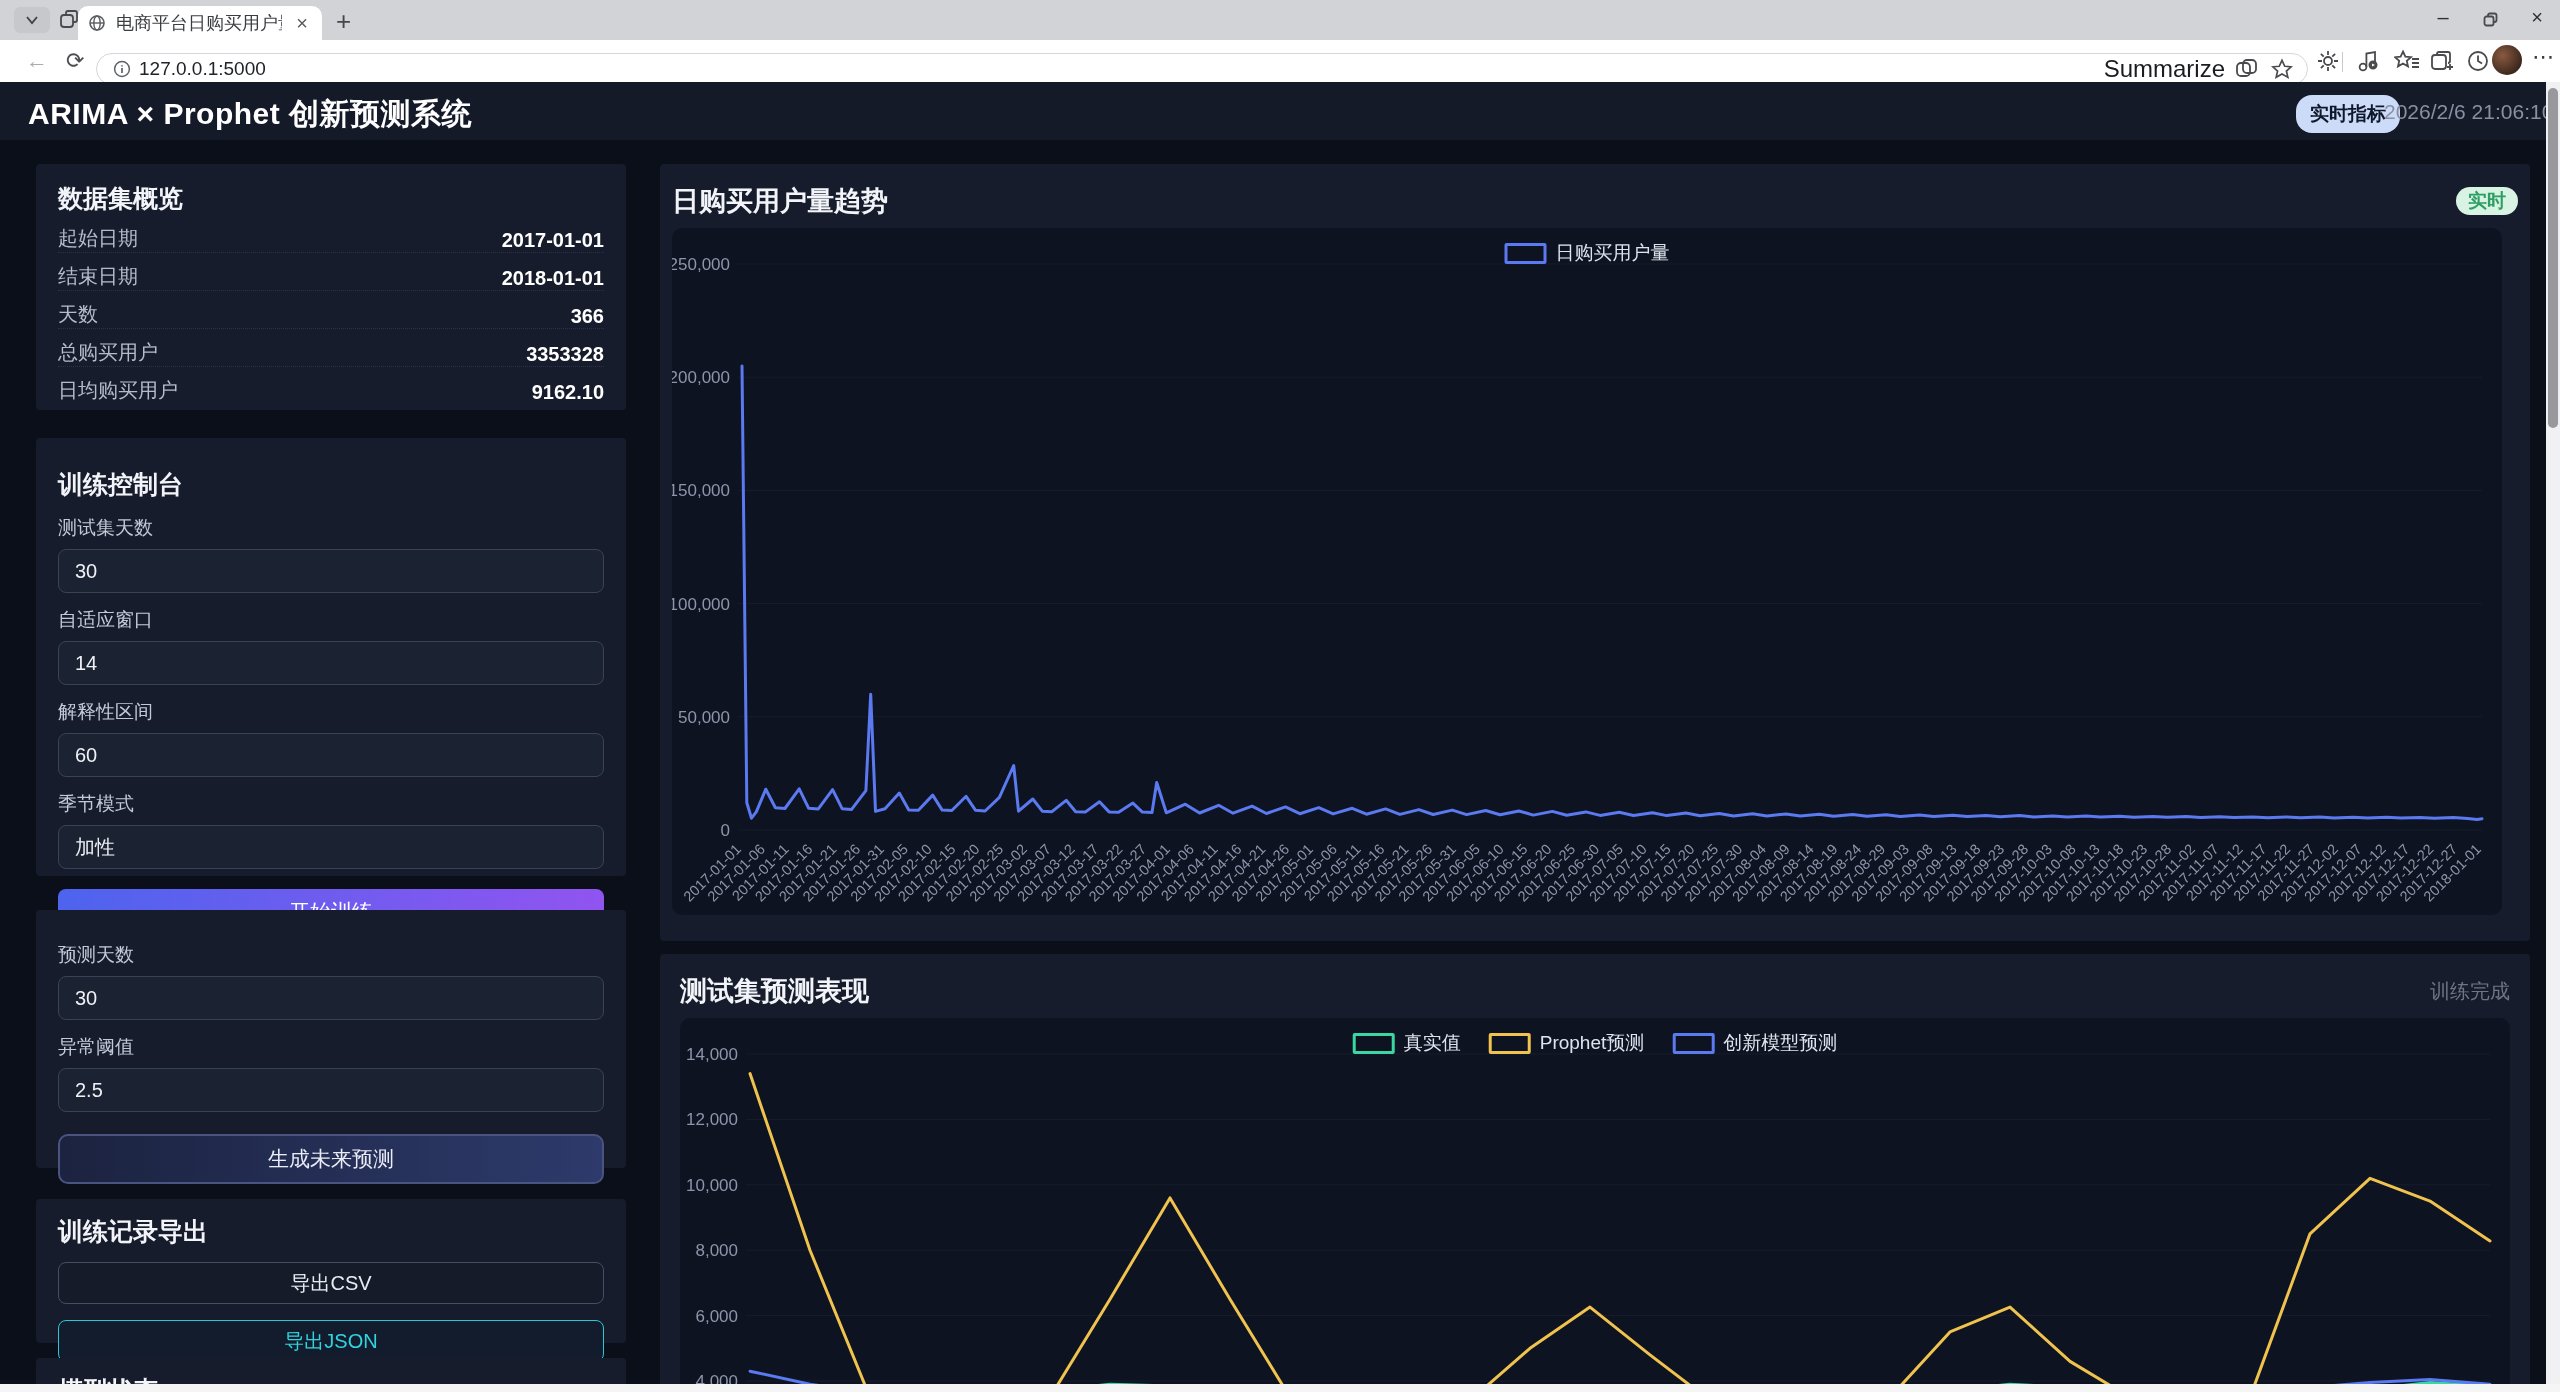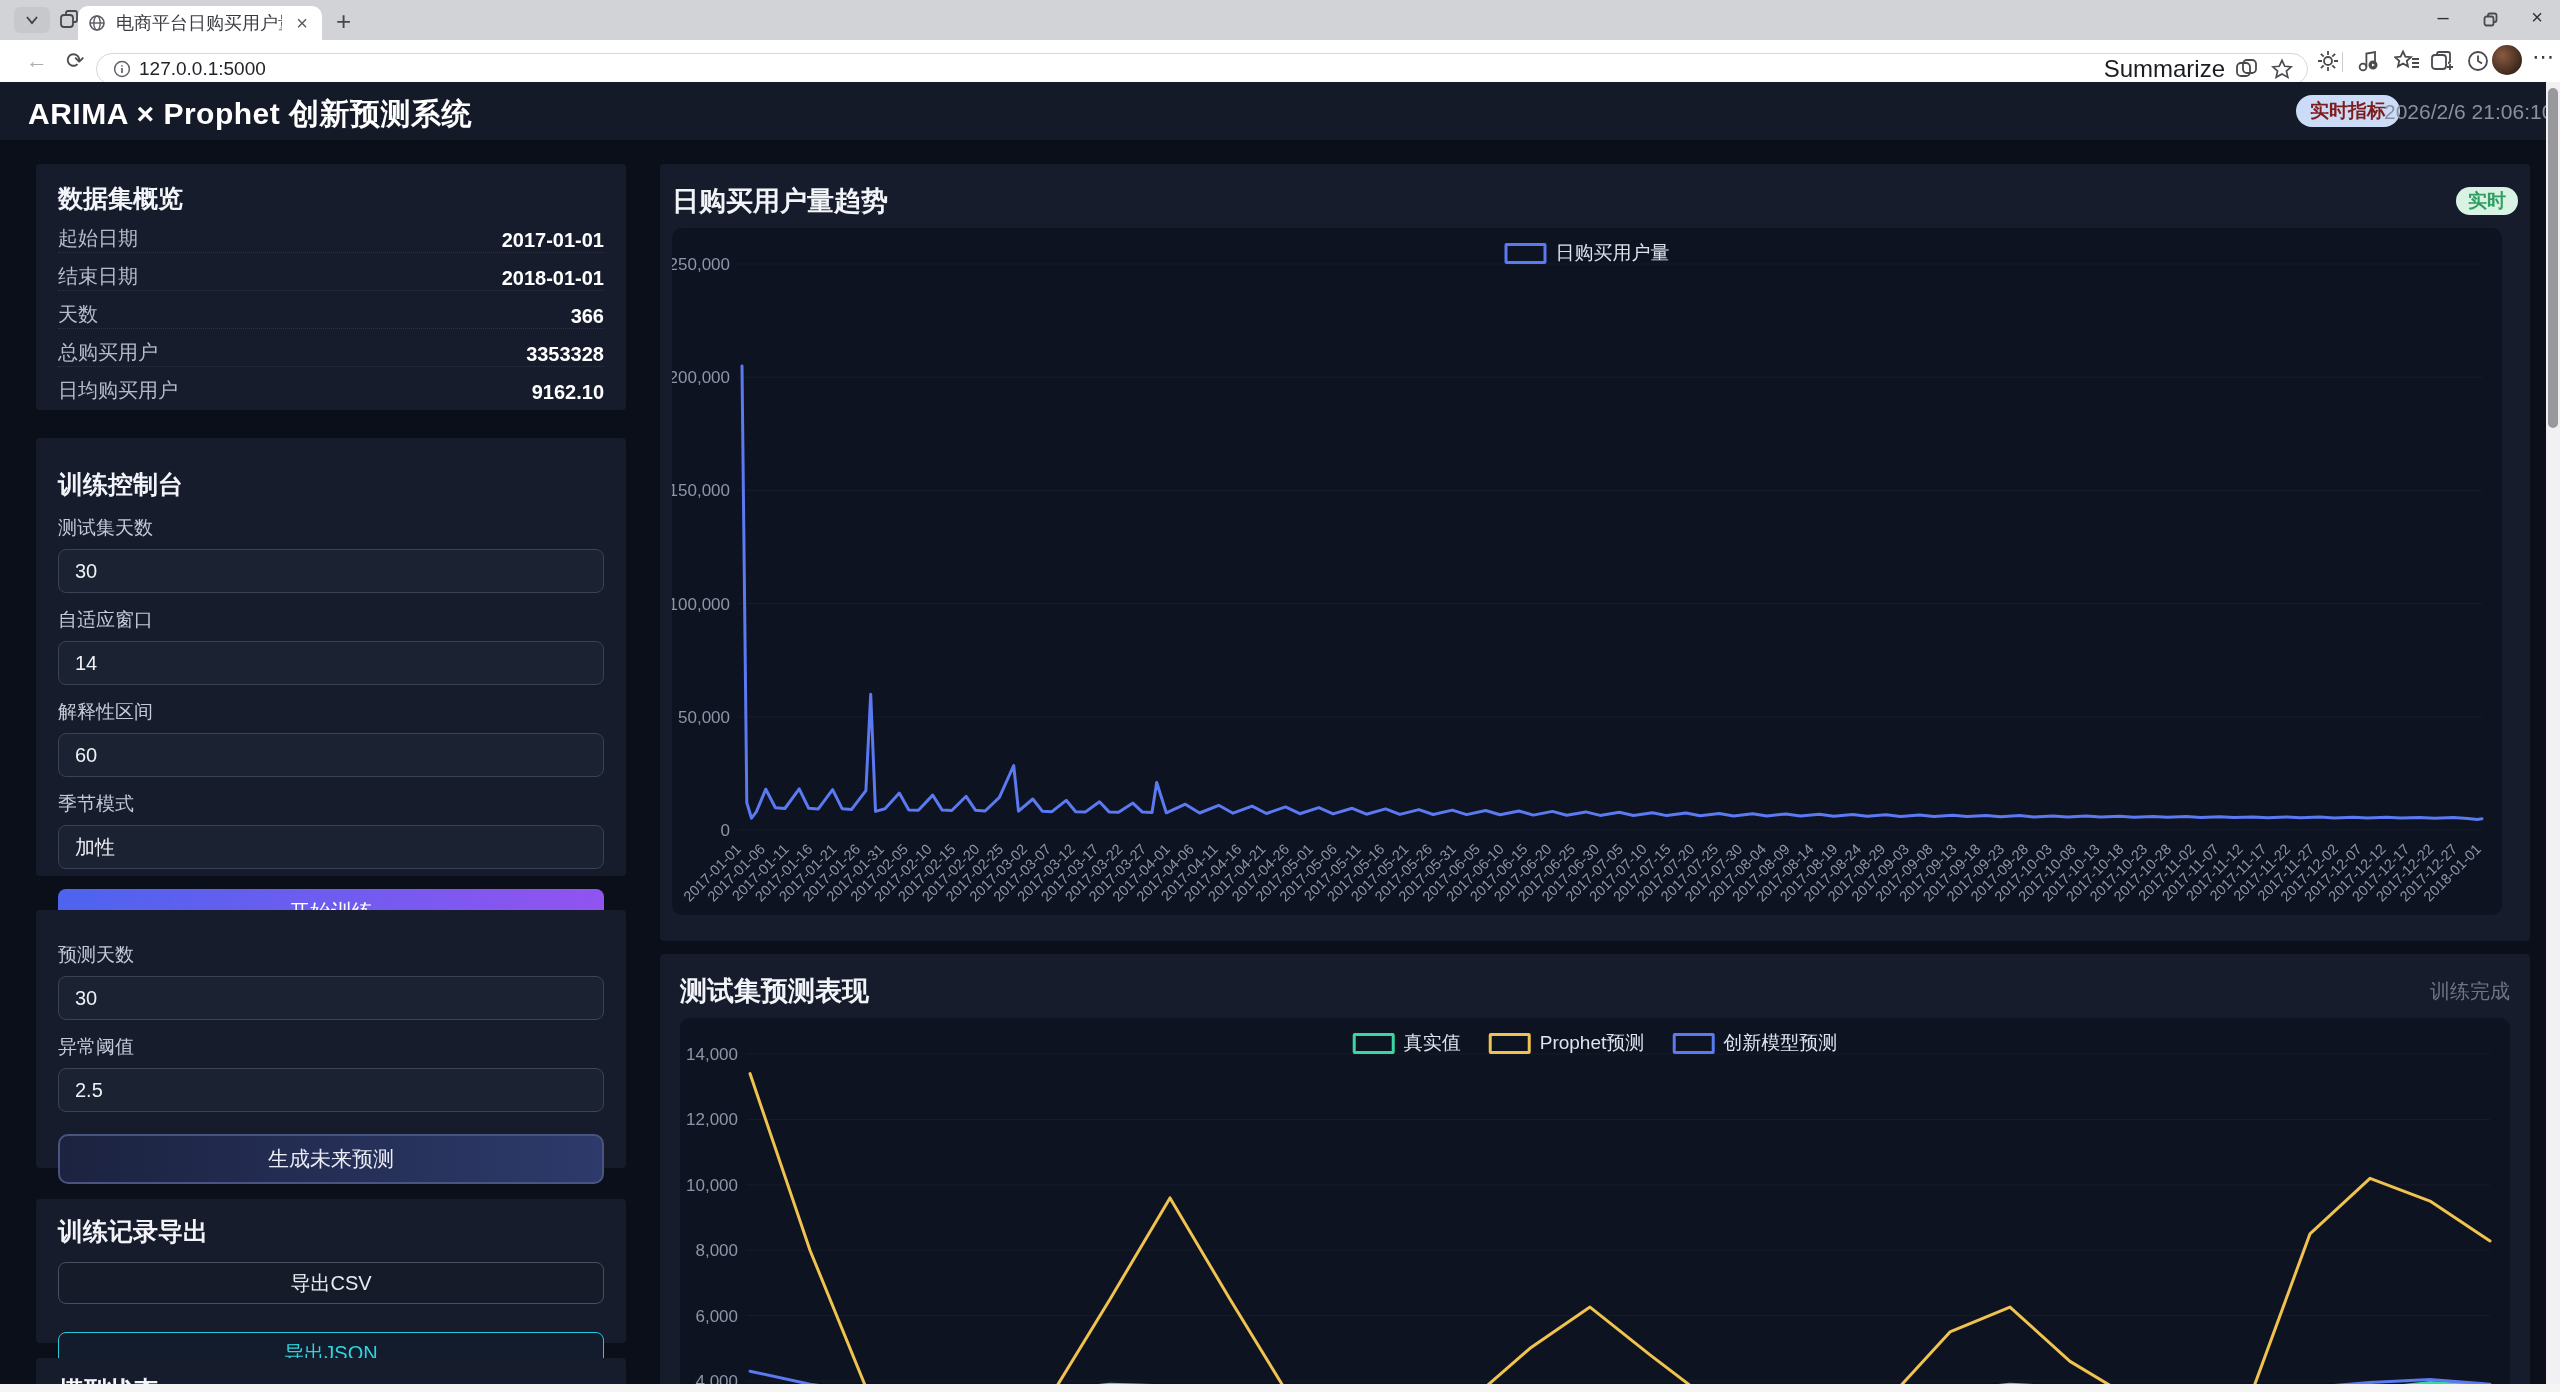--- a/index.html
+++ b/index.html
@@ -26,22 +26,22 @@
   .summarize{font-size:24px;color:#1b1c1f;margin-right:10px;}
   .chrome-ic{position:absolute;top:9px;}
   .avatar{position:absolute;left:2492px;top:5px;width:30px;height:30px;border-radius:50%;
     background:radial-gradient(circle at 35% 35%,#8a5a40,#1d1410);}
   .divider-v{position:absolute;left:2342px;top:12px;width:1px;height:20px;background:#c9cacd;}
 
   
   #page{position:absolute;left:0;top:82px;width:2560px;height:1310px;background:#0b0f1a;}
   #appheader{position:absolute;left:0;top:0;width:2560px;height:58px;background:#151a28;}
   #apptitle{position:absolute;left:28px;top:12px;font-size:30px;font-weight:bold;color:#ffffff;letter-spacing:.5px;}
-  .badge-blue{position:absolute;left:2296px;top:13px;height:32px;padding:0 14px;border-radius:16px;
-    background:#ccdcf8;color:#7f1d1d;font-size:19px;font-weight:bold;display:flex;align-items:center;}
+  .badge-blue{position:absolute;left:2296px;top:13px;height:38px;padding:0 14px;border-radius:16px;
+    background:#ccdcf8;color:#0f172a;font-size:19px;font-weight:bold;display:flex;align-items:center;}
   #clock{position:absolute;left:2384px;top:18px;font-size:21px;color:#8a90a2;}
 
   .card{position:absolute;background:#161c2b;border-radius:4px;box-sizing:border-box;}
   .card h2{margin:0;font-size:25px;font-weight:bold;color:#f2f4f9;}
 
   
   #c-dataset{left:36px;top:82px;width:590px;height:246px;padding:18px 22px;}
   .statrow{display:flex;justify-content:space-between;align-items:flex-end;height:37px;
     border-bottom:1px dotted #2c3349;}
   .statrow:last-child{border-bottom:none;}
@@ -52,21 +52,21 @@
   .finput{width:100%;height:44px;box-sizing:border-box;background:#1b2231;border:1px solid #3a4258;
     border-radius:8px;color:#eef0f6;font-size:20px;padding:0 16px;font-family:inherit;outline:none;}
   .btn-grad{width:100%;height:46px;margin-top:20px;border:none;border-radius:8px;color:#fff;font-size:21px;
     background:linear-gradient(90deg,#4d64ee,#9154f0);font-family:inherit;}
   #c-infer{left:36px;top:828px;width:590px;height:258px;padding:18px 22px;}
   .btn-dark{width:100%;height:50px;margin-top:22px;border:2px solid #4a5480;border-radius:10px;color:#e9ecf5;
     font-size:21px;background:linear-gradient(90deg,#1c2340,#2d3a6b);font-family:inherit;box-sizing:border-box;}
   #c-export{left:36px;top:1117px;width:590px;height:144px;padding:16px 22px;}
   .btn-csv{width:100%;height:42px;margin-top:14px;border:1px solid #454e63;border-radius:8px;color:#e8ebf2;
     font-size:20px;background:#151b29;font-family:inherit;}
-  .btn-json{width:100%;height:42px;margin-top:28px;border:1px solid #28c8d8;border-radius:8px;color:#2fd4e0;
+  .btn-json{width:100%;height:42px;margin-top:16px;border:1px solid #28c8d8;border-radius:8px;color:#2fd4e0;
     font-size:20px;background:#131c2c;font-family:inherit;}
   #c-status{left:36px;top:1276px;width:590px;height:120px;padding:16px 22px;}
 
   
   #c-trend{left:660px;top:82px;width:1870px;height:777px;padding:18px 12px;}
   #c-test{left:660px;top:872px;width:1870px;height:620px;padding:18px 20px;}
   .cardhead{display:flex;justify-content:space-between;align-items:center;height:38px;}
   .cardhead h2{font-size:27px;}
   .badge-green{height:28px;padding:0 12px;border-radius:14px;background:#d8f3e4;color:#2f9e63;
     font-size:19px;font-weight:bold;display:flex;align-items:center;}

